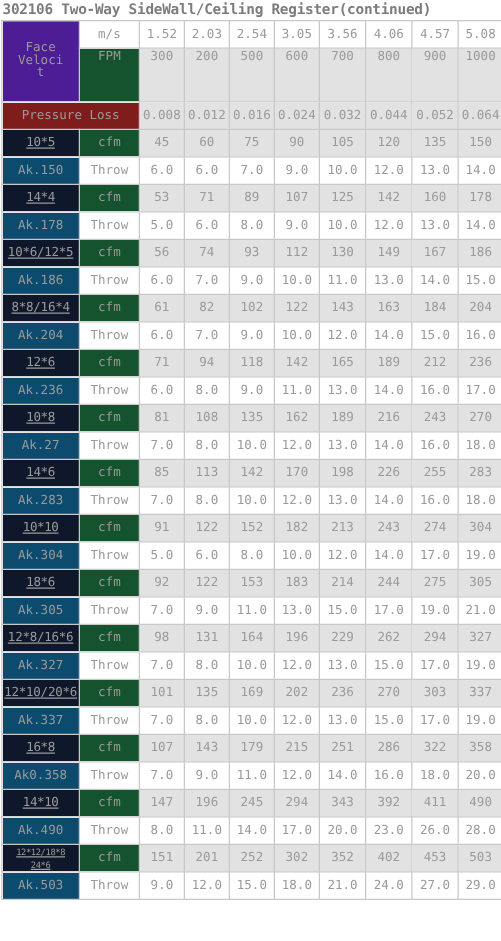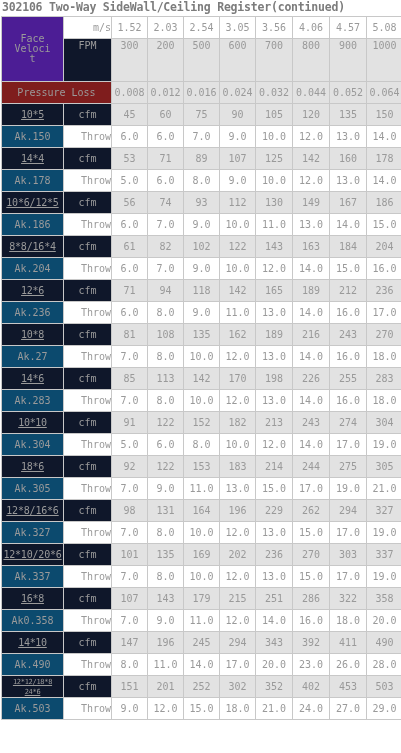--- a/index.html
+++ b/index.html
@@ -61,25 +61,25 @@
     text-decoration: underline;
   }
   td.sizecell.tight { font-size: 10px; letter-spacing: -0.2px; }
   td.sizecell.tight3 { font-size: 7px; letter-spacing: -0.3px; line-height: 10px; }
   td.akcell {
     background: #0c4a6e;
     color: #9a9a9a;
   }
   td.akcell.tight { font-size: 10px; }
   td.unitcell {
-    background: #0f172a;
+    background: #14532d;
     color: #8d8d8d;
     font-size: 9.5px;
   }
-  td.unitcell.w { background: #ffffff; text-align: right; }
+  td.unitcell.w { background: #ffffff; }
   td.facecell {
     background: #4c1d95;
     color: #9a9a9a;
     font-size: 9.5px;
     text-align: left;
     padding-left: 10px;
     vertical-align: top;
   }
   td.headnum { font-size: 10px; }
   .stack { display:block; line-height: 10px; }

